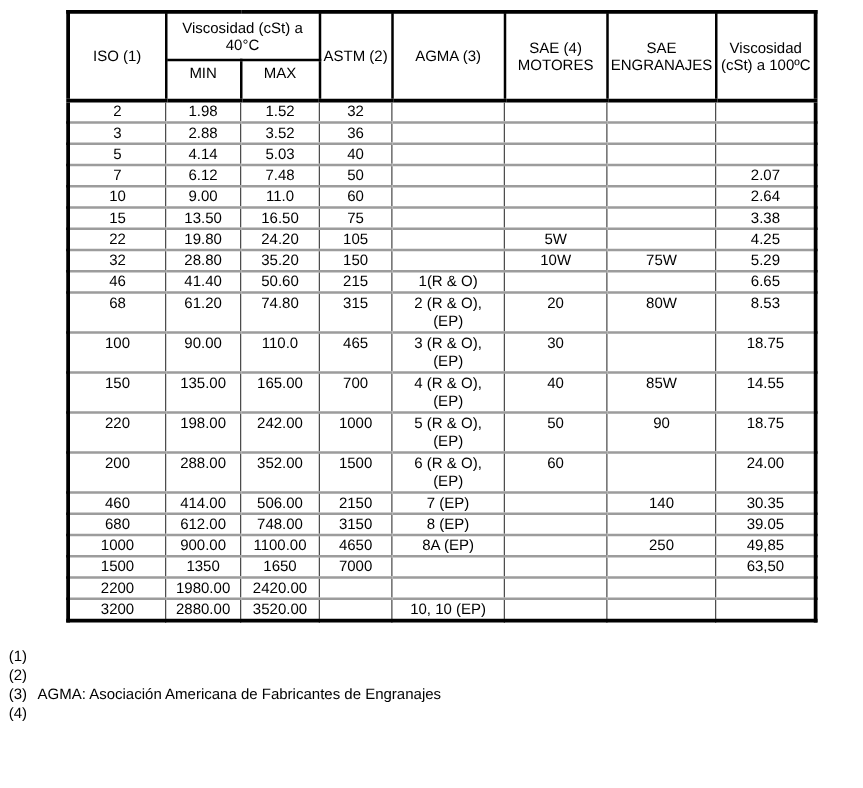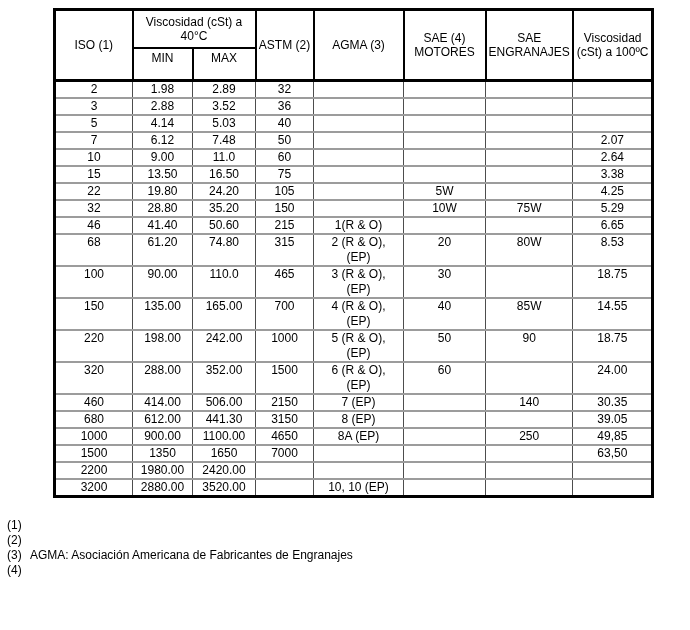--- a/index.html
+++ b/index.html
@@ -67,21 +67,21 @@
       </tr>
       <tr class="subhead">
         <th class="hb">MIN</th>
         <th class="hb">MAX</th>
       </tr>
     </thead>
     <tbody>
         <tr>
           <td>2</td>
           <td>1.98</td>
-          <td>2.89</td>
+          <td>1.52</td>
           <td>32</td>
           <td></td>
           <td></td>
           <td></td>
           <td></td>
         </tr>
         <tr>
           <td>3</td>
           <td>2.88</td>
           <td>3.52</td>
@@ -199,21 +199,21 @@
           <td>198.00</td>
           <td>242.00</td>
           <td>1000</td>
           <td>5 (R &amp; O),
 (EP)</td>
           <td>50</td>
           <td>90</td>
           <td>18.75</td>
         </tr>
         <tr>
-          <td>320</td>
+          <td>200</td>
           <td>288.00</td>
           <td>352.00</td>
           <td>1500</td>
           <td>6 (R &amp; O),
 (EP)</td>
           <td>60</td>
           <td></td>
           <td>24.00</td>
         </tr>
         <tr>
@@ -222,21 +222,21 @@
           <td>506.00</td>
           <td>2150</td>
           <td>7 (EP)</td>
           <td></td>
           <td>140</td>
           <td>30.35</td>
         </tr>
         <tr>
           <td>680</td>
           <td>612.00</td>
-          <td>441.30</td>
+          <td>748.00</td>
           <td>3150</td>
           <td>8 (EP)</td>
           <td></td>
           <td></td>
           <td>39.05</td>
         </tr>
         <tr>
           <td>1000</td>
           <td>900.00</td>
           <td>1100.00</td>

